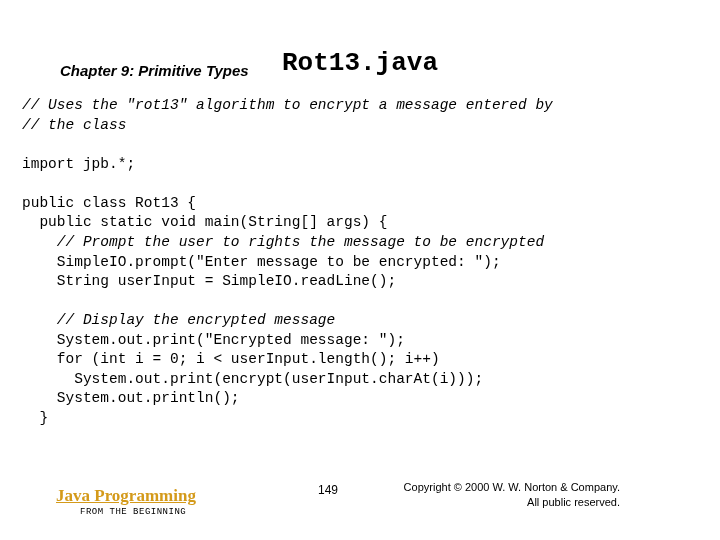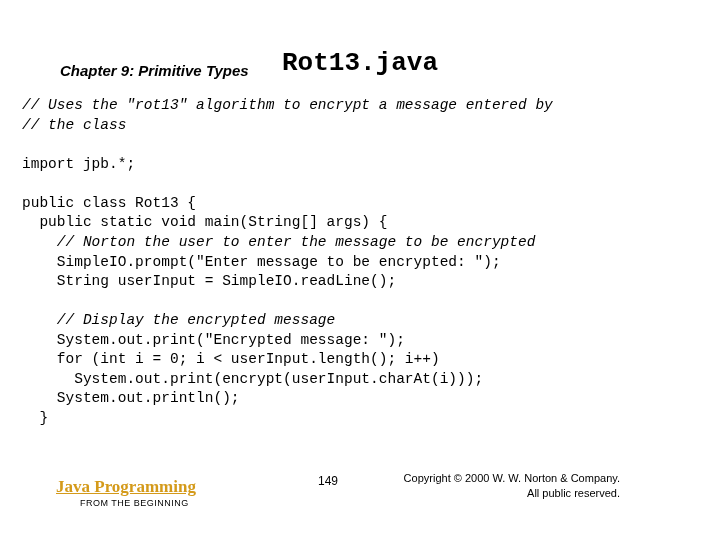--- a/index.html
+++ b/index.html
@@ -43,39 +43,39 @@
     font-size: 14.5px;
     line-height: 1.35;
     white-space: pre;
     color: #000;
   }
   .code-block .italic {
     font-style: italic;
   }
   .footer {
     position: absolute;
-    bottom: 30px;
+    bottom: 21px;
     left: 0;
     width: 656px;
     height: 50px;
   }
   .footer-left {
     position: absolute;
     left: 56px;
     bottom: 2px;
   }
   .footer-left .java-prog {
     font-family: "Times New Roman", Times, serif;
     font-weight: bold;
     font-size: 17px;
     color: #d49a1a;
     text-decoration: underline;
   }
   .footer-left .subtitle {
-    font-family: Liberation Sans, sans-serif;
+    font-family: Liberation Mono, monospace;
     font-size: 9px;
     letter-spacing: 0.5px;
     color: #000;
     margin-top: 1px;
     margin-left: 12px;
     padding-left: 12px;
   }
   .footer-center {
     position: absolute;
     left: 50%;
@@ -103,21 +103,21 @@
 
 <div class="title">Rot13.java</div>
 
 <div class="code-block"><span class="italic">// Uses the "rot13" algorithm to encrypt a message entered by</span>
 <span class="italic">// the class</span>
 
 <span>import jpb.*;</span>
 
 <span>public class Rot13 {</span>
 <span>  public static void main(String[] args) {</span>
-<span class="italic">    // Norton the user to enter the message to be encrypted</span>
+<span class="italic">    // Prompt the user to rights the message to be encrypted</span>
 <span>    SimpleIO.prompt("Enter message to be encrypted: ");</span>
 <span>    String userInput = SimpleIO.readLine();</span>
 
 <span class="italic">    // Display the encrypted message</span>
 <span>    System.out.print("Encrypted message: ");</span>
 <span>    for (int i = 0; i &lt; userInput.length(); i++)</span>
 <span>      System.out.print(encrypt(userInput.charAt(i)));</span>
 <span>    System.out.println();</span>
 <span>  }</span></div>
 

